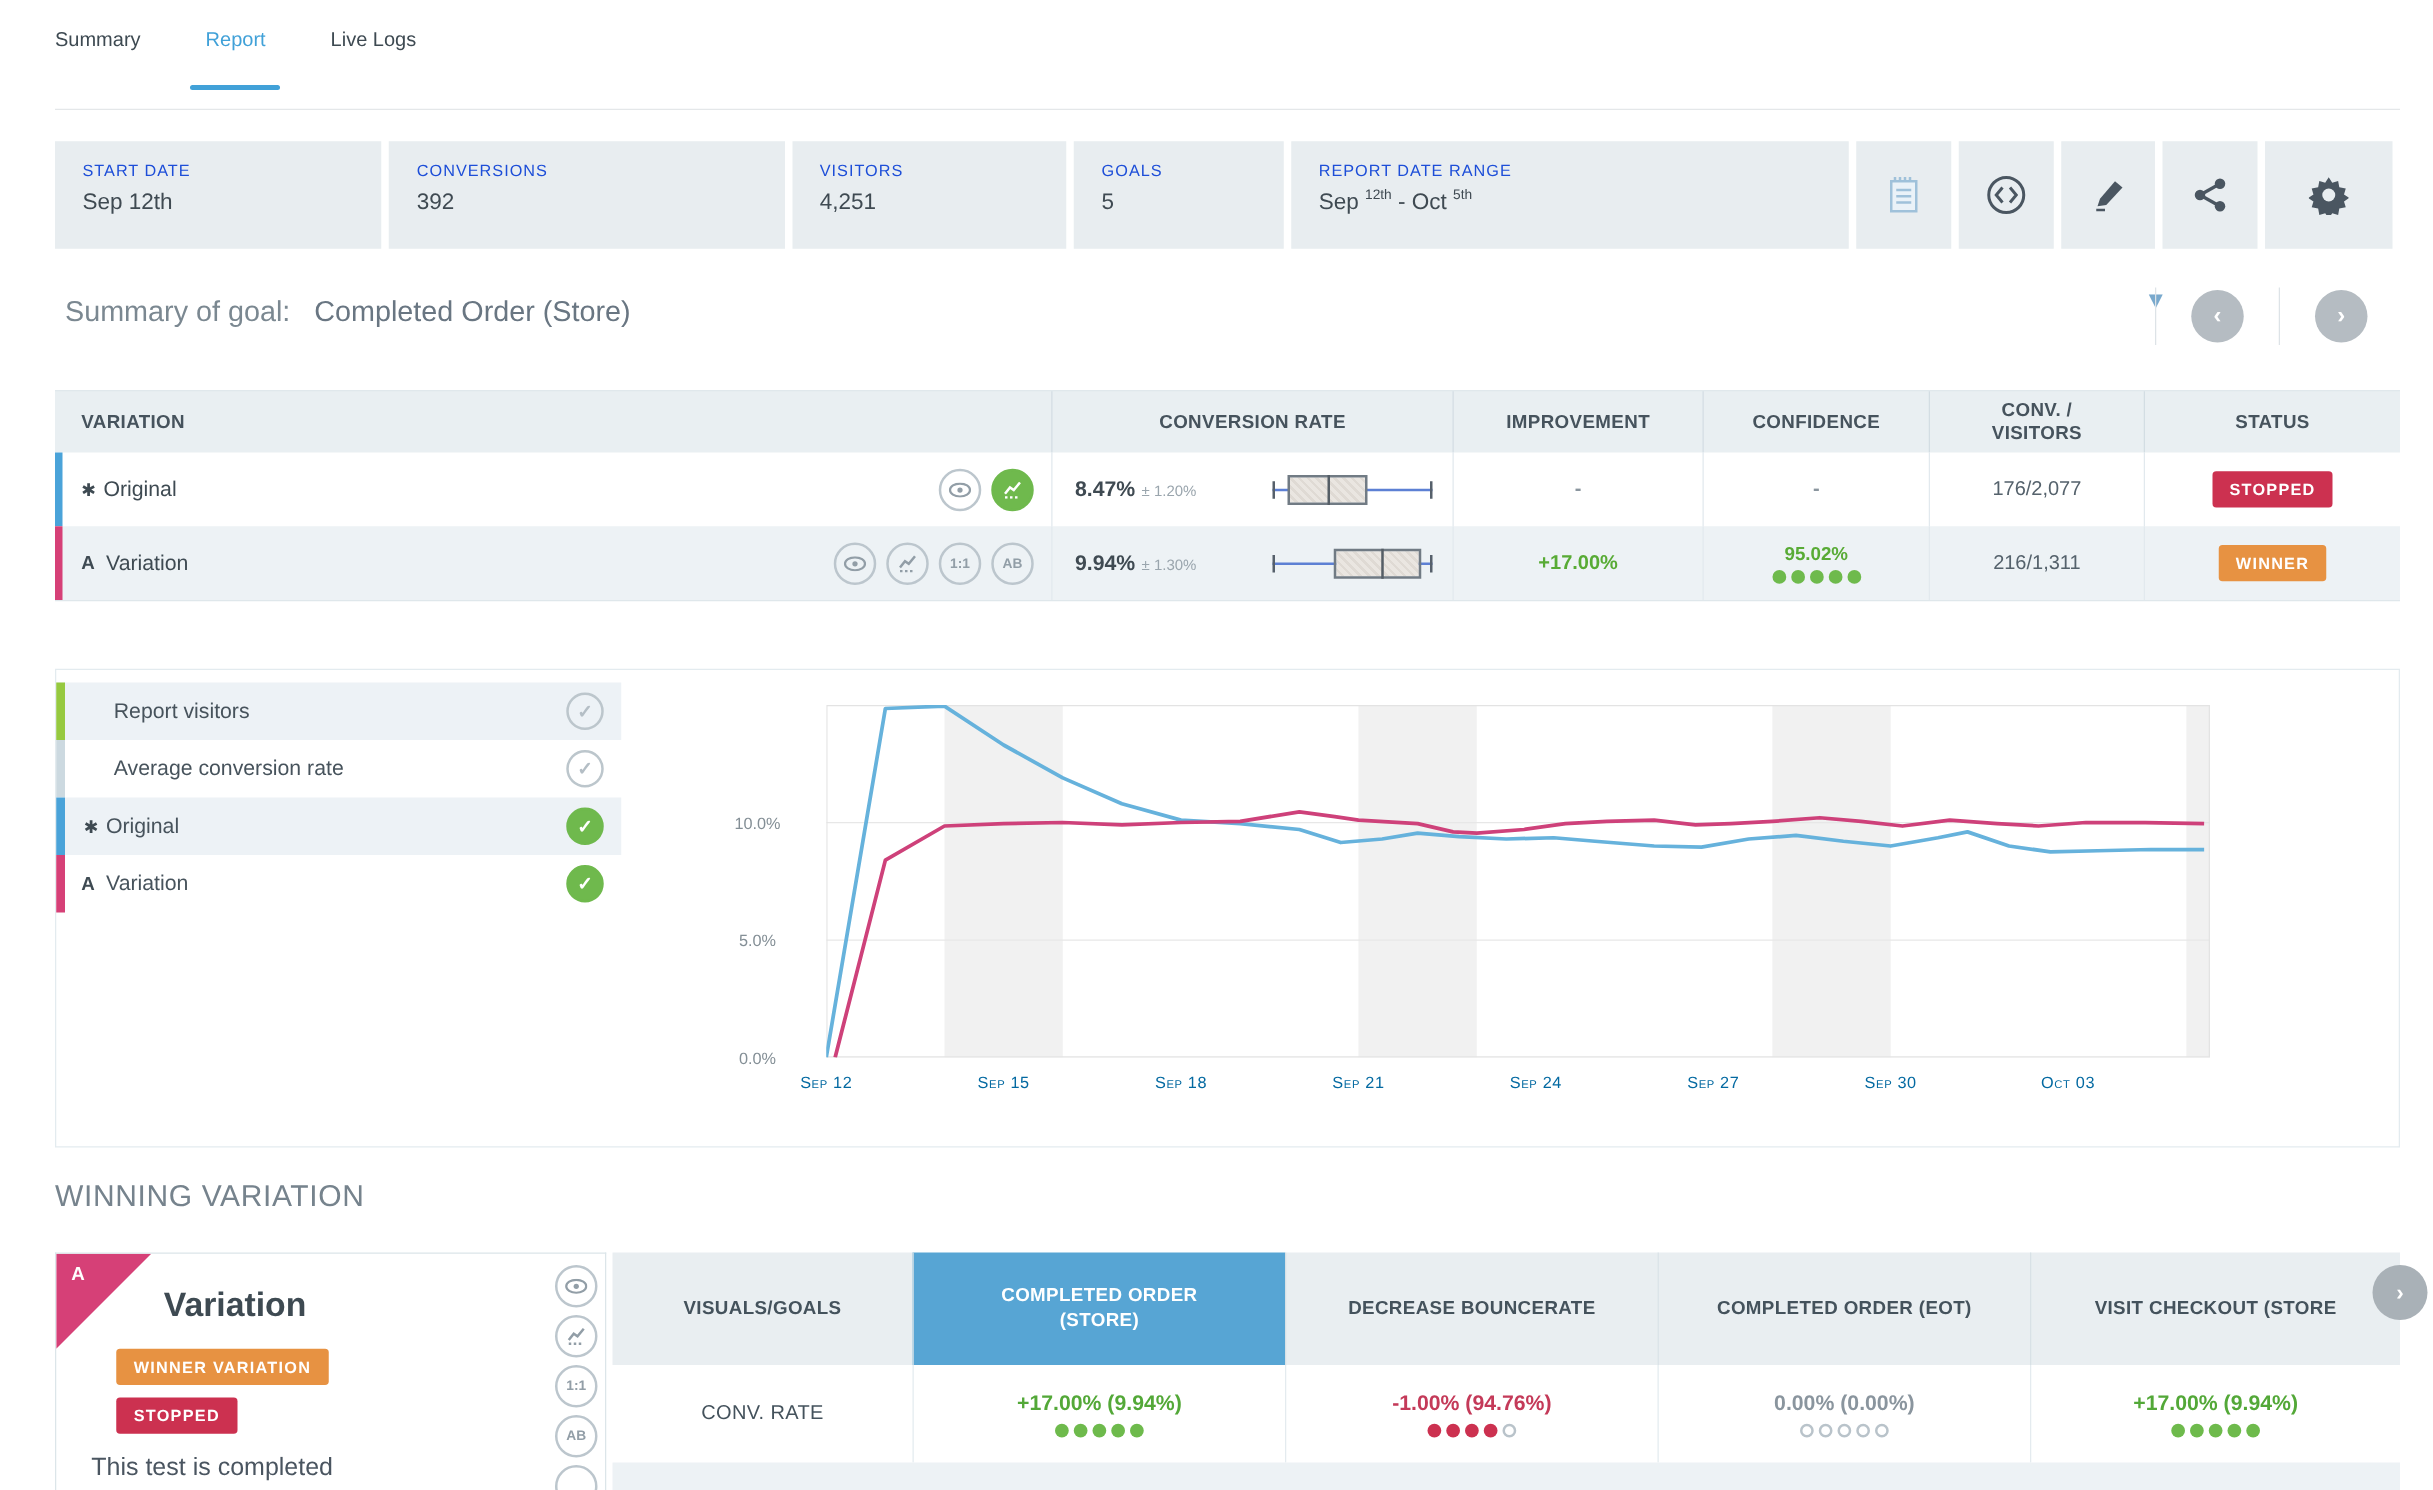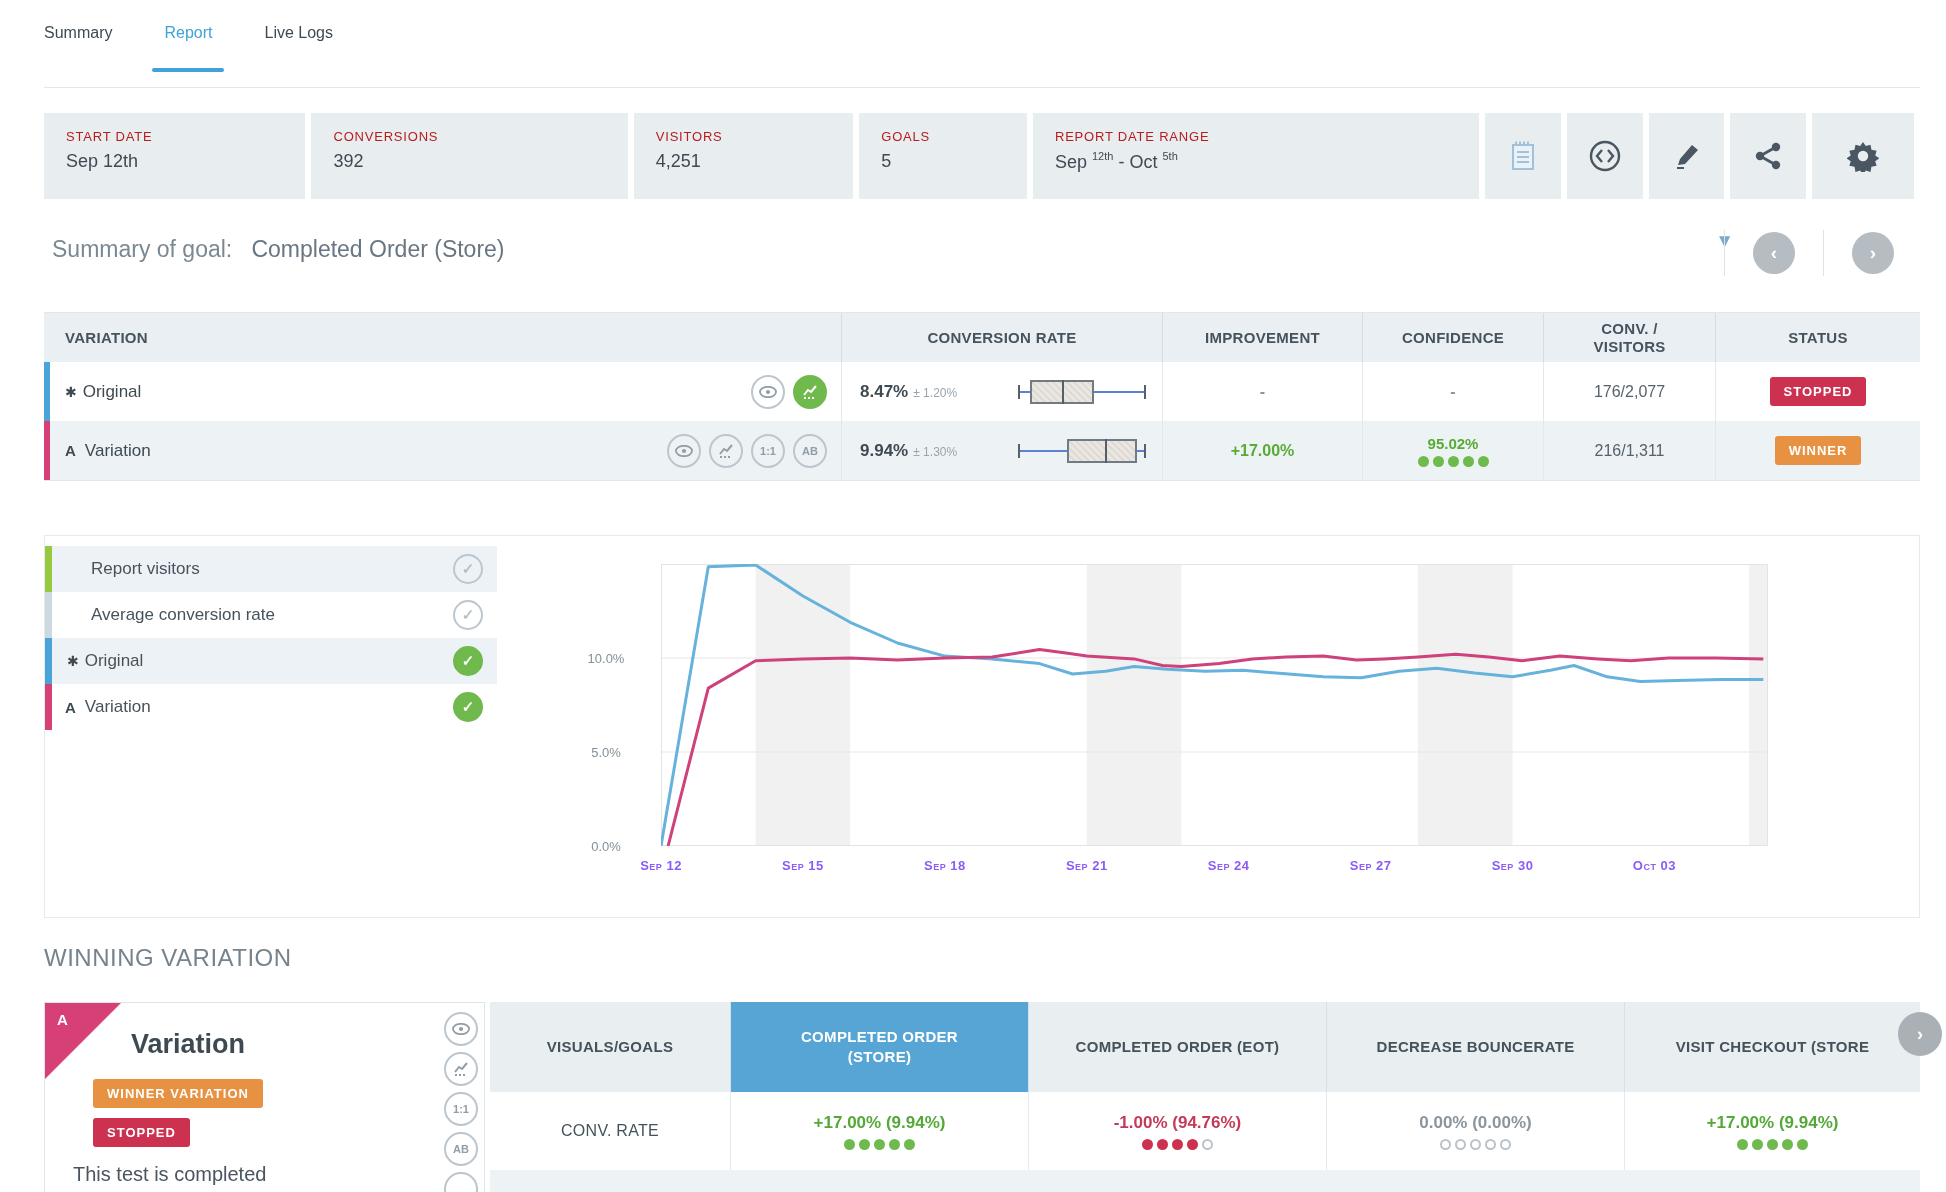--- a/index.html
+++ b/index.html
@@ -13,21 +13,21 @@
   .tab { font-size:16px; color:#3e4a52; cursor:pointer; position:relative; padding-bottom:30px; }
   .tab.active { color:#41a1d8; }
   .tab.active::after { content:""; position:absolute; left:-12px; right:-12px; bottom:0;
     height:4px; background:#41a1d8; border-radius:2px; }
   .tabline { left:44px; right:26px; top:87px; height:1px; background:#e4e7e9; }
 
   
   .statsbar { left:44px; top:113px; width:1876px; height:86px; display:flex; }
   .scell { background:#e8edf0; height:86px; padding:16px 0 0 22px; margin-right:6px; }
   .scell:last-child { margin-right:0; }
-  .slabel { font-size:13px; color:#b91c1c; letter-spacing:.8px; margin-bottom:7px; }
+  .slabel { font-size:13px; color:#1d4ed8; letter-spacing:.8px; margin-bottom:7px; }
   .svalue { font-size:18px; color:#3f4a52; }
   .svalue sup { font-size:11px; position:relative; top:-1px; }
   .icell { background:#e8edf0; height:86px; margin-right:6px; display:flex;
     align-items:center; justify-content:center; cursor:pointer; }
   .icell svg { display:block; }
 
   
   .goalrow { left:44px; top:222px; width:1876px; height:62px; }
   .goaltitle { position:absolute; left:8px; top:14px; font-size:23px; color:#7b8891; }
   .goalname { color:#697682; }
@@ -90,21 +90,21 @@
   .ltext .flower { margin-left:-24px; }
   .ltext .aprefix { margin-left:-26px; }
   .lcheck { position:absolute; right:14px; width:30px; height:30px; border-radius:50%;
     border:2px solid #bcc6cc; color:#b4bec5; font-size:15px; font-weight:bold;
     display:flex; align-items:center; justify-content:center; }
   .lcheck.on { background:#6fb94d; border-color:#6fb94d; color:#fff; }
   .lcheck::after { content:"\2713"; }
   .plot { position:absolute; left:616px; top:28px; width:1107px; height:282px; }
   .ylabel { position:absolute; width:90px; left:516px; text-align:center; font-size:13px; color:#848f96; }
   .xlabel { position:absolute; top:322px; transform:translateX(-50%); font-size:13px;
-    color:#8b5cf6; font-variant:small-caps; font-weight:bold; letter-spacing:.5px; }
+    color:#0369a1; font-variant:small-caps; font-weight:normal; letter-spacing:.5px; }
 
   
   .wheading { left:44px; top:944px; font-size:24px; color:#76838d; letter-spacing:.5px; }
   .wcard { left:44px; top:1002px; width:441px; height:200px; border:1px solid #dce5e9;
     border-bottom:none; background:#fff; overflow:hidden; }
   .corner { position:absolute; left:0; top:0; width:0; height:0;
     border-top:76px solid #d64077; border-right:76px solid transparent; }
   .cornerA { position:absolute; left:12px; top:8px; color:#fff; font-weight:bold; font-size:15px; }
   .wtitle { position:absolute; left:86px; top:26px; font-size:27px; font-weight:bold; color:#3e4a52; }
   .wbadges { position:absolute; left:48px; top:76px; display:flex; flex-direction:column;
@@ -415,24 +415,24 @@
 </div>
 
 <div class="abs gtable">
   <div class="ghead">
     <div>VISUALS/GOALS</div>
     <div class="bluecell">
       <span>COMPLETED ORDER</span>
         <span>(STORE)</span>
     </div>
     <div>
+      <span>DECREASE BOUNCERATE</span>
+    </div>
+    <div>
       <span>COMPLETED ORDER (EOT)</span>
-    </div>
-    <div>
-      <span>DECREASE BOUNCERATE</span>
     </div>
     <div>
       <span>VISIT CHECKOUT (STORE</span>
     </div>
   </div>
   <div class="grow">
     <div>CONV. RATE</div>
     <div>
       <span class="gval" style="color:#53a838">+17.00%  (9.94%)</span>
       <span class="dots">

